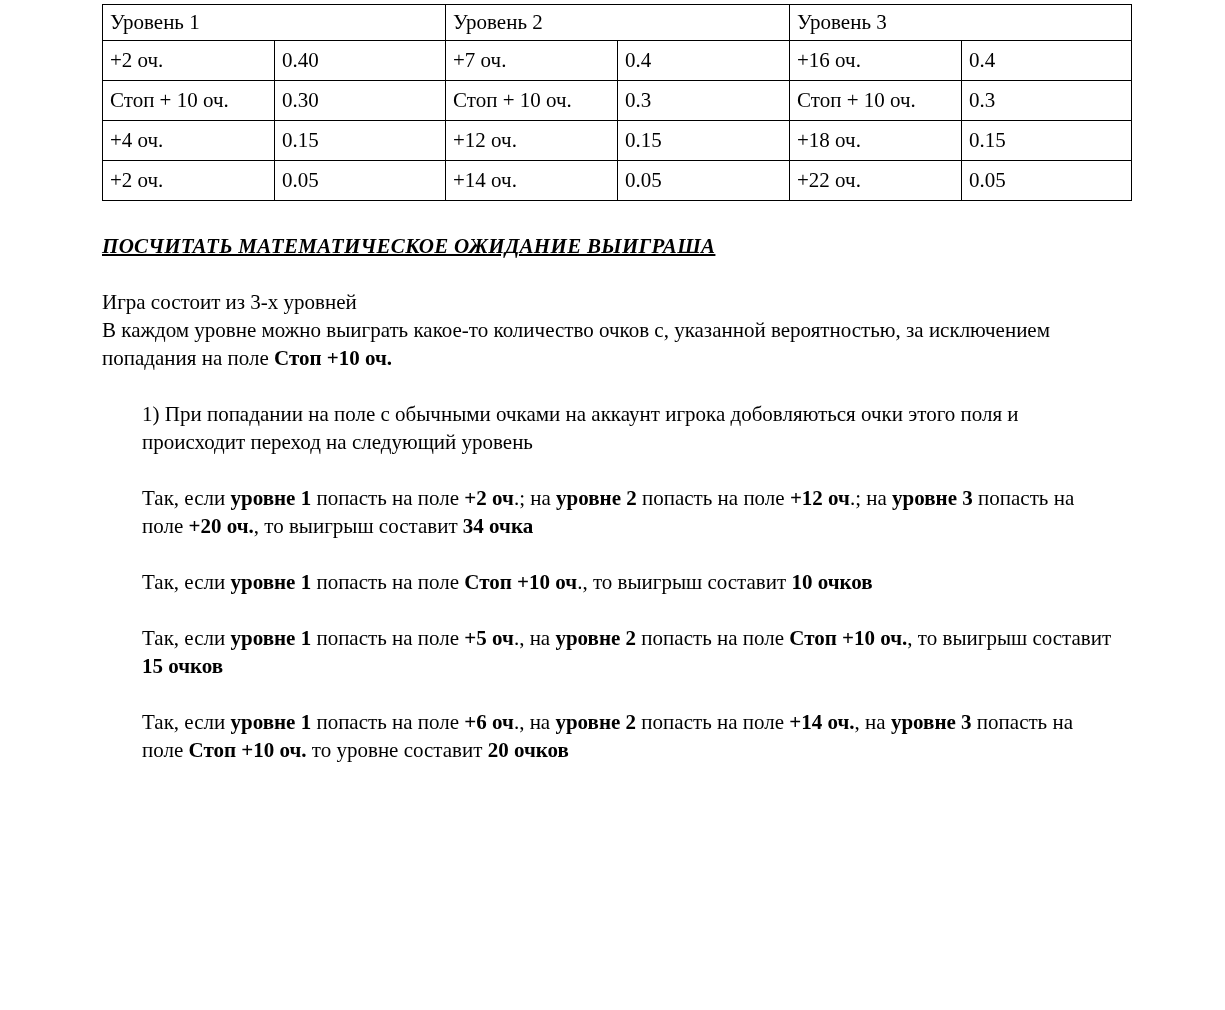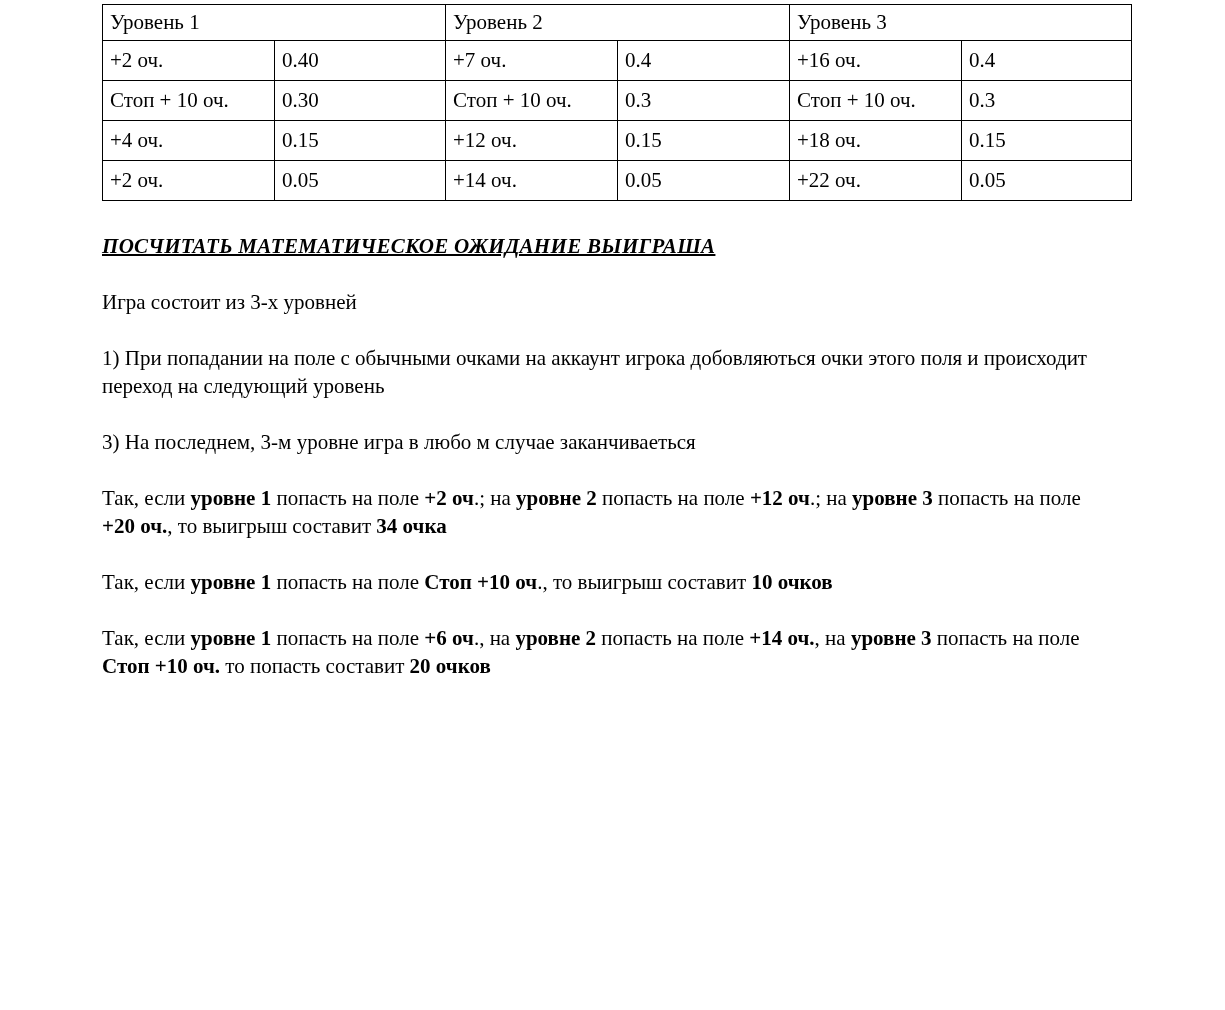--- a/index.html
+++ b/index.html
@@ -59,20 +59,21 @@
     font-size: 21px;
     line-height: 28px;
     font-family: Liberation Serif, serif;
   }
   .body-text p {
     margin: 0;
     padding: 0;
   }
   .body-text p.gap {
     margin-top: 28px;
+    margin-left: 40px;
   }
   .body-text b {
     font-weight: bold;
   }
 </style>
 </head>
 <body>
 
 <div class="page">
   <div class="content">
@@ -126,21 +127,22 @@
             <td>+22 оч.</td>
             <td>0.05</td>
           </tr>
         </tbody>
     </table>
 
     <h1 class="heading">ПОСЧИТАТЬ МАТЕМАТИЧЕСКОЕ ОЖИДАНИЕ ВЫИГРАША</h1>
 
     <div class="body-text">
         <p><span>Игра состоит из 3-х уровней</span></p>
+        <p><span>В каждом уровне можно выиграть какое-то количество очков с, указанной вероятностью, за исключением попадания на поле </span><b>Стоп +10 оч.</b></p>
         <p class="gap"><span>1) При попадании на поле с обычными очками на аккаунт игрока добовляються очки этого поля и происходит переход на следующий уровень</span></p>
-        <p class="gap"><span>3) На последнем, 3-м уровне игра в любо м случае заканчиваеться</span></p>
         <p class="gap"><span>Так, если </span><b>уровне 1</b><span> попасть на поле </span><b>+2 оч</b><span>.; на </span><b>уровне 2</b><span> попасть на поле </span><b>+12 оч</b><span>.; на </span><b>уровне 3</b><span> попасть на поле </span><b>+20 оч.</b><span>, то выигрыш составит </span><b>34 очка</b></p>
         <p class="gap"><span>Так, если </span><b>уровне 1</b><span> попасть на поле </span><b>Стоп +10 оч</b><span>., то выигрыш составит </span><b>10 очков</b></p>
-        <p class="gap"><span>Так, если </span><b>уровне 1</b><span> попасть на поле </span><b>+6 оч</b><span>., на </span><b>уровне 2</b><span> попасть на поле </span><b>+14 оч.</b><span>, на </span><b>уровне 3</b><span> попасть на поле </span><b>Стоп +10 оч.</b><span> то попасть составит </span><b>20 очков</b></p>
+        <p class="gap"><span>Так, если </span><b>уровне 1</b><span> попасть на поле </span><b>+5 оч</b><span>., на </span><b>уровне 2</b><span> попасть на поле </span><b>Стоп +10 оч.</b><span>, то выигрыш составит </span><b>15 очков</b></p>
+        <p class="gap"><span>Так, если </span><b>уровне 1</b><span> попасть на поле </span><b>+6 оч</b><span>., на </span><b>уровне 2</b><span> попасть на поле </span><b>+14 оч.</b><span>, на </span><b>уровне 3</b><span> попасть на поле </span><b>Стоп +10 оч.</b><span> то уровне составит </span><b>20 очков</b></p>
       </div>
 
   </div>
 </div>
 
 </body></html>

